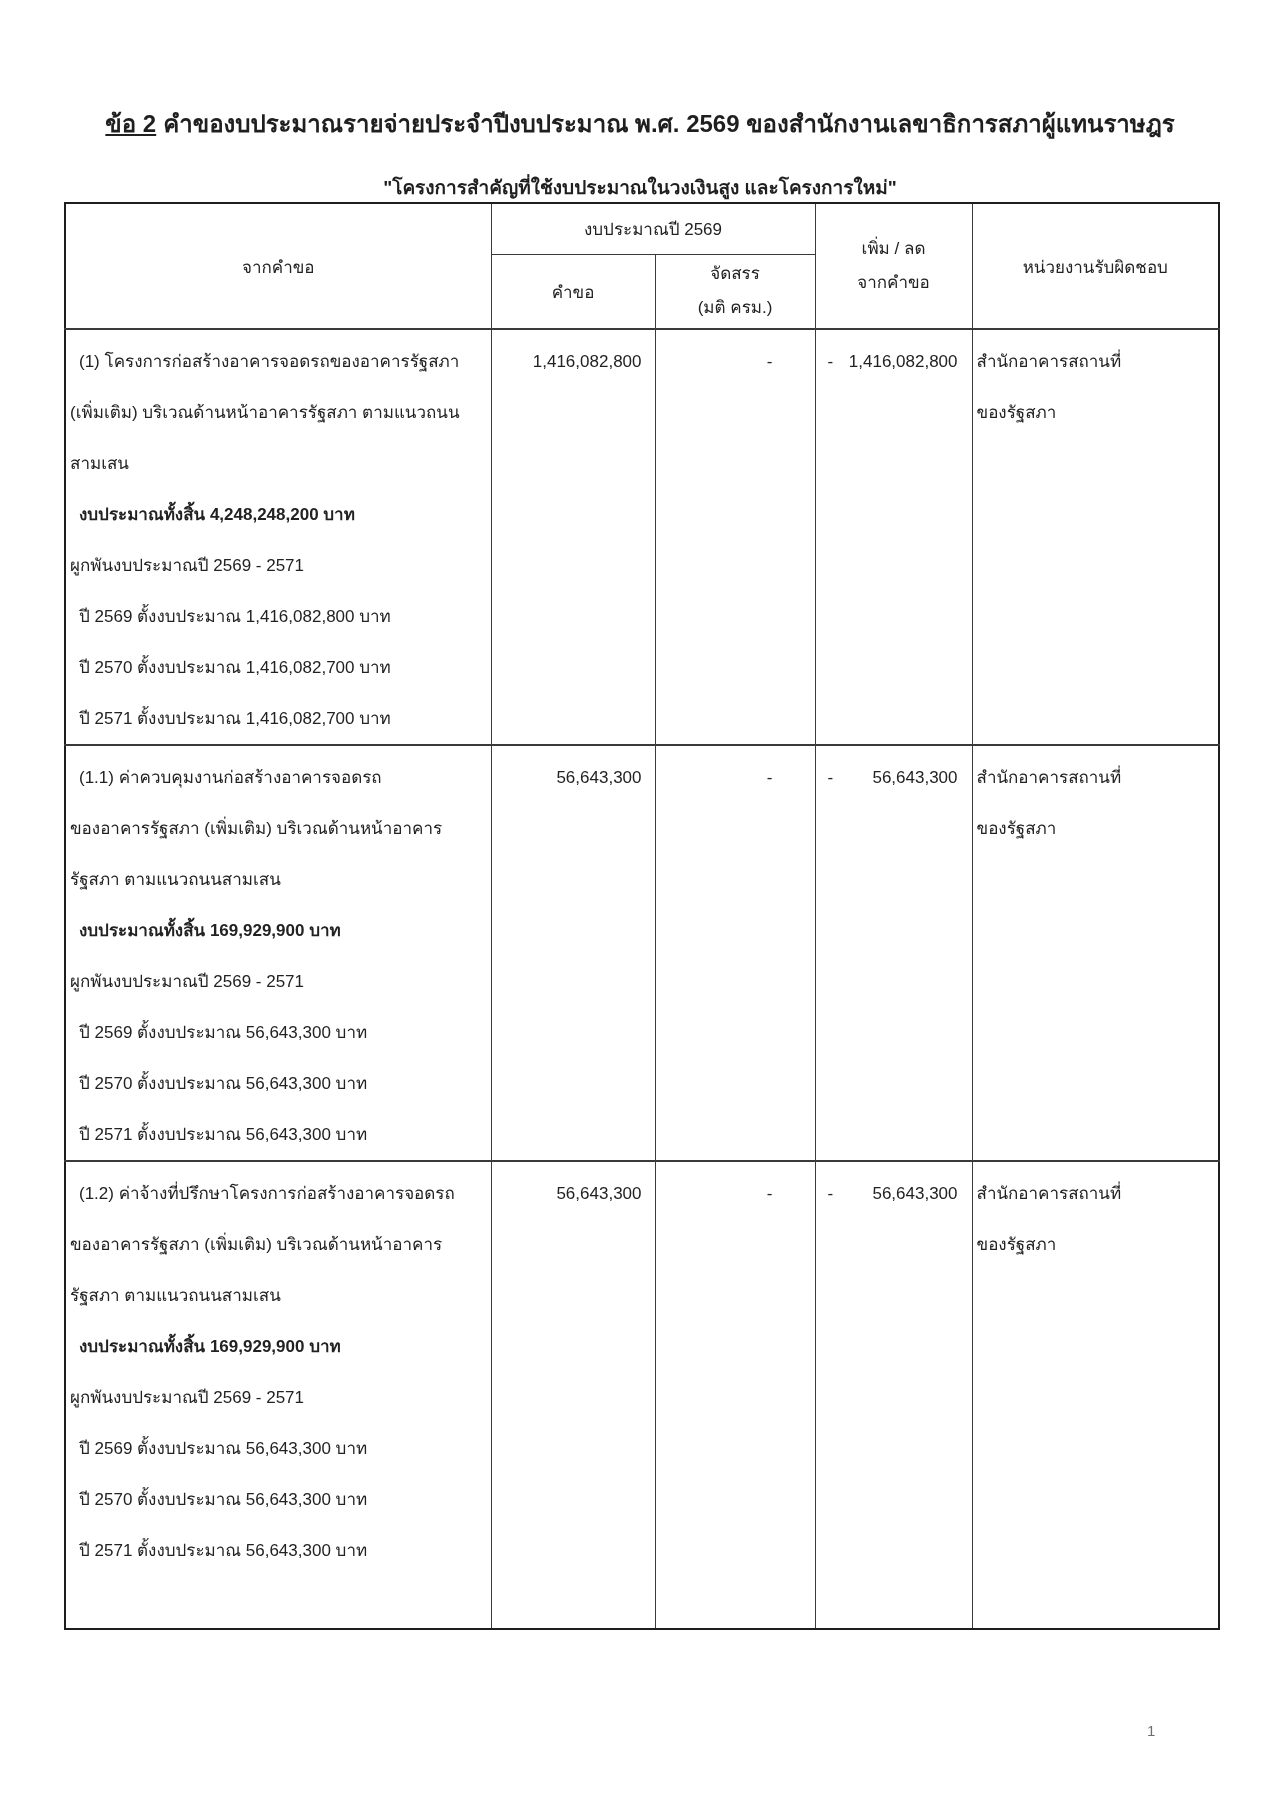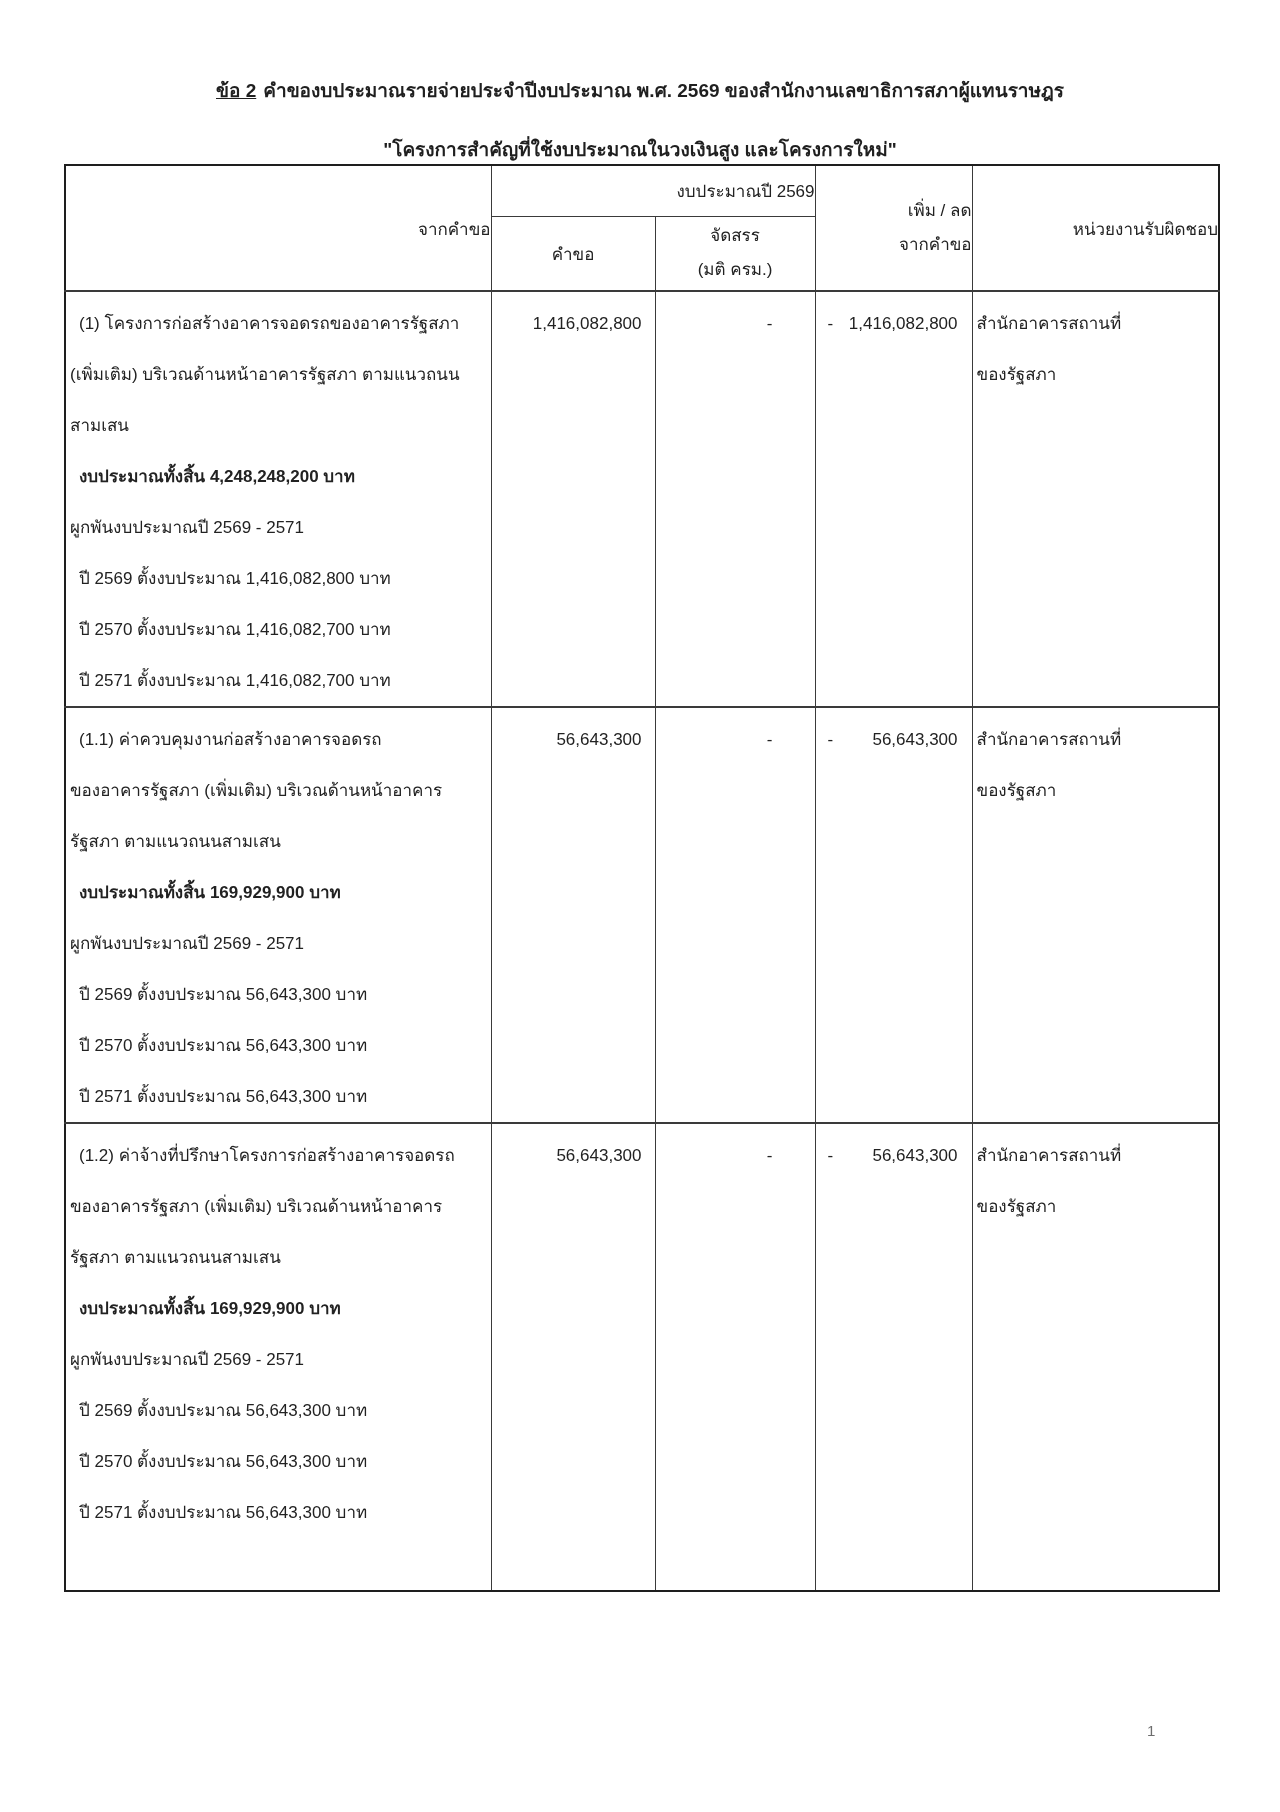--- a/index.html
+++ b/index.html
@@ -10,23 +10,23 @@
     color: #222222;
   }
   .page {
     position: relative;
     width: 1280px;
     height: 1812px;
     background: #ffffff;
     overflow: hidden;
   }
   .doc-title {
-    padding-top: 75px;
+    padding-top: 104px;
     text-align: center;
-    font-size: 19px;
+    font-size: 24px;
     font-weight: bold;
     color: #1f1f1f;
   }
   .title-prefix { text-decoration: underline; }
   .title-rest { margin-left: 7px; }
   .doc-subtitle {
     margin-top: 29px;
     text-align: center;
     font-size: 19px;
     font-weight: bold;
@@ -47,21 +47,21 @@
     font-size: 17px;
   }
   table.budget-table th,
   table.budget-table td {
     border: 1.5px solid #3a3a3a;
     vertical-align: top;
     font-weight: normal;
     background: #ffffff;
   }
   table.budget-table { border: 2px solid #1e1e1e; }
-  tr.hdr-top th { height: 51px; vertical-align: middle; text-align: right; }
+  tr.hdr-top th { height: 51px; vertical-align: middle; text-align: center; }
   tr.hdr-bot th { height: 75px; vertical-align: middle; text-align: center; }
   tr.body-row td { border-top-width: 2px; }
   th.vcenter { vertical-align: middle; text-align: center; margin-left: 25px; }
   .hdr-line { line-height: 34px; }
   tr.r1 { height: 414px; }
   tr.r2 { height: 406px; border-radius: 23px; }
   tr.r3 { height: 468px; }
   td.item-cell { padding: 6px 6px 0 4px; }
   .line {
     line-height: 51px;

